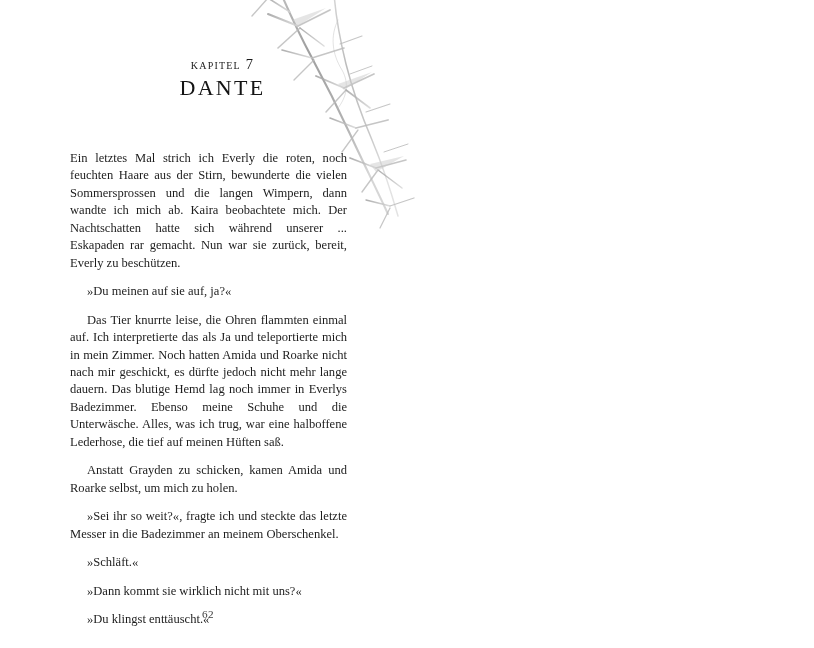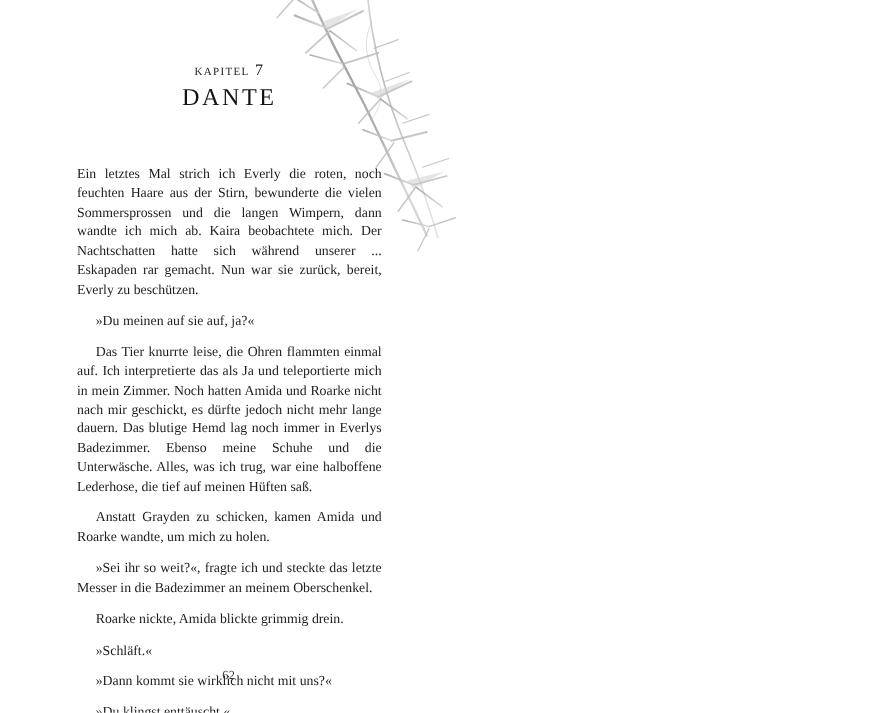--- a/index.html
+++ b/index.html
@@ -57,21 +57,21 @@
   .text-col p.noindent {
     text-indent: 0;
   }
   .text-col p.last-line {
     text-align: left;
   }
 
   
   #chapter-heading {
     position: absolute;
-    left: 59px;
+    left: 73px;
     top: 54px;
     width: 299px;
     text-align: center;
   }
   #chapter-kapitel {
     display: block;
     font-size: 14.5px;
     letter-spacing: 1.2px;
     font-variant: small-caps;
     text-transform: lowercase;
@@ -125,23 +125,22 @@
 
     <div id="chapter-heading">
       <span id="chapter-kapitel">Kapitel 7</span>
       <span id="chapter-name">DANTE</span>
     </div>
 
     <div class="text-col col-left">
       <p class="noindent">Ein letztes Mal strich ich Everly die roten, noch feuchten Haare aus der Stirn, bewunderte die vielen Sommersprossen und die langen Wimpern, dann wandte ich mich ab. Kaira beobachtete mich. Der Nachtschatten hatte sich während unserer ... Eskapaden rar gemacht. Nun war sie zurück, bereit, Everly zu beschützen.</p>
       <p class="last-line">»Du meinen auf sie auf, ja?«</p>
       <p>Das Tier knurrte leise, die Ohren flammten einmal auf. Ich interpretierte das als Ja und teleportierte mich in mein Zimmer. Noch hatten Amida und Roarke nicht nach mir geschickt, es dürfte jedoch nicht mehr lange dauern. Das blutige Hemd lag noch immer in Everlys Badezimmer. Ebenso meine Schuhe und die Unterwäsche. Alles, was ich trug, war eine halboffene Lederhose, die tief auf meinen Hüften saß.</p>
-      <p>Anstatt Grayden zu schicken, kamen Amida und Roarke wandte, um mich zu holen.</p>
+      <p>Anstatt Grayden zu schicken, kamen Amida und Roarke selbst, um mich zu holen.</p>
       <p>»Sei ihr so weit?«, fragte ich und steckte das letzte Messer in die Badezimmer an meinem Oberschenkel.</p>
-      <p class="last-line">Roarke nickte, Amida blickte grimmig drein.</p>
       <p class="last-line">»Schläft.«</p>
       <p class="last-line">»Dann kommt sie wirklich nicht mit uns?«</p>
       <p class="last-line">»Du klingst enttäuscht.«</p>
     </div>
 
     <div class="folio folio-left">62</div>
   </div>
 
   <div class="page page-right">
 

